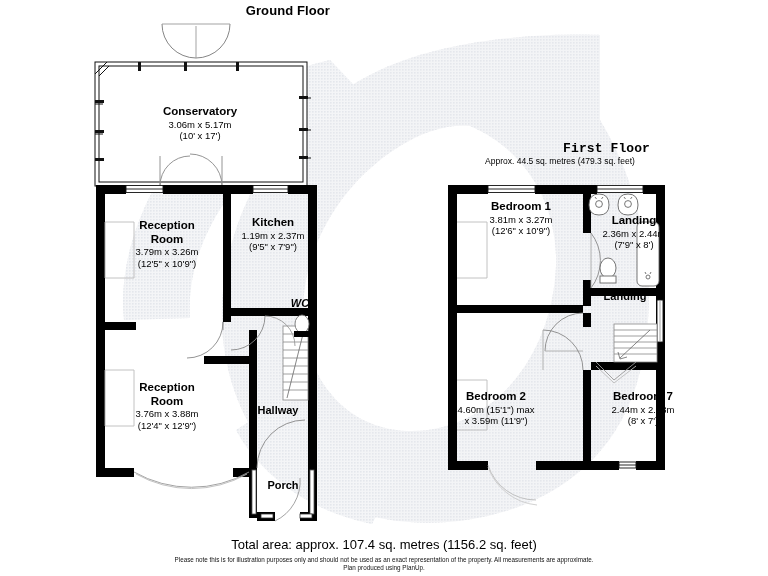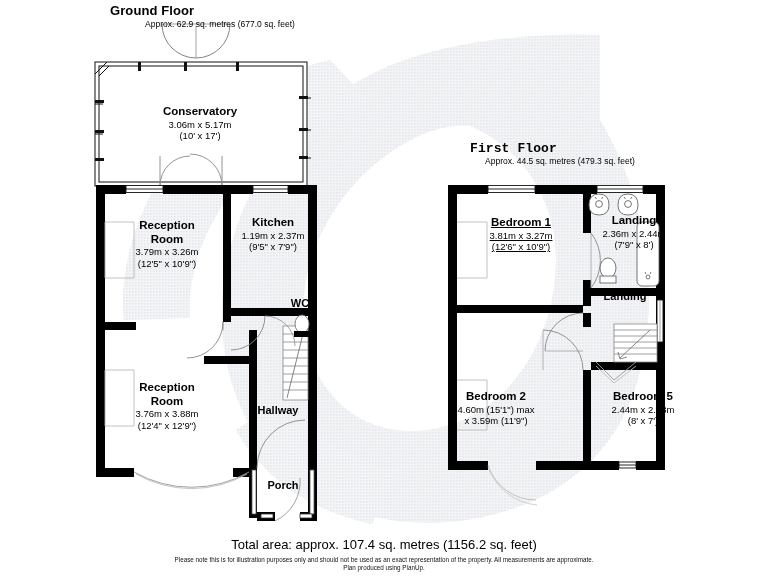--- a/index.html
+++ b/index.html
@@ -9,21 +9,21 @@
     font-family:"Liberation Sans", sans-serif;
     color:#000000;
     overflow:hidden;
     position:relative;
   }
   #stage{position:absolute;left:0;top:0;width:768px;height:576px;}
   .svg-layer{position:absolute;left:0;top:0;width:768px;height:576px;}
 
   
   .floor-title{
-    position:absolute;text-align:left;font-weight:bold;
+    position:absolute;text-align:right;font-weight:bold;
     font-size:13px;line-height:15px;letter-spacing:.1px;
   }
   .floor-sub{
     position:absolute;text-align:center;font-size:8.5px;line-height:11px;
   }
   .room{
     position:absolute;text-align:center;line-height:11.5px;
   }
   .room .rname{font-weight:bold;font-size:11.5px;line-height:13.5px;display:block;}
   .room .rdim{font-size:9.5px;line-height:11.5px;display:block;text-align:center;}
@@ -332,79 +332,78 @@
         <circle cx="648" cy="277" r="2"></circle>
         <path d="M645 272 l1 2 M651 272 l-1 2"></path>
 
         <ellipse cx="608" cy="268" rx="8" ry="10"></ellipse>
         <rect x="600" y="276" width="16" height="7"></rect>
       </g>
     </g>
   </svg>
 
   <div class="floor-title" style="left:110px;top:3px;width:220px;">Ground Floor</div>
-  <div class="floor-sub" style="left:110px;top:19px;width:220px;">Approx. 62.9 sq. metres (677.0 sq. feet)</div>
 
   <div class="room" style="left:120px;top:105px;width:160px;">
     <span class="rname">Conservatory</span>
     <span class="rdim">3.06m x 5.17m</span>
     <span class="rdim2">(10' x 17')</span>
   </div>
 
   <div class="room" style="left:106px;top:219px;width:122px;">
     <span class="rname">Reception</span>
     <span class="rname">Room</span>
     <span class="rdim">3.79m x 3.26m</span>
     <span class="rdim2">(12'5" x 10'9")</span>
   </div>
 
   <div class="room" style="left:218px;top:216px;width:110px;">
     <span class="rname">Kitchen</span>
     <span class="rdim">1.19m x 2.37m</span>
     <span class="rdim2">(9'5" x 7'9")</span>
   </div>
 
-  <div class="tiny-label" style="left:282px;top:297px;width:36px;">WC</div>
+  <div class="tiny-label" style="left:282px;top:297px;width:36px;font-style:italic;">WC</div>
 
   <div class="room" style="left:106px;top:381px;width:122px;">
     <span class="rname">Reception</span>
     <span class="rname">Room</span>
     <span class="rdim">3.76m x 3.88m</span>
     <span class="rdim2">(12'4" x 12'9")</span>
   </div>
 
   <div class="tiny-label" style="left:232px;top:404px;width:92px;">Hallway</div>
 
   <div class="tiny-label" style="left:244px;top:479px;width:78px;">Porch</div>
 
   <div class="floor-title" style="left:470px;top:141px;width:180px;font-family:Liberation Mono, monospace;">First Floor</div>
   <div class="floor-sub" style="left:470px;top:156px;width:180px;">Approx. 44.5 sq. metres (479.3 sq. feet)</div>
 
-  <div class="room" style="left:462px;top:216px;width:118px;text-decoration:underline;">
+  <div class="room" style="left:462px;top:200px;width:118px;">
     <span class="rname">Bedroom 1</span>
     <span class="rdim">3.81m x 3.27m</span>
     <span class="rdim2">(12'6" x 10'9")</span>
   </div>
 
   <div class="room" style="left:582px;top:214px;width:104px;">
     <span class="rname">Landing</span>
     <span class="rdim">2.36m x 2.44m</span>
     <span class="rdim2">(7'9" x 8')</span>
   </div>
 
   <div class="tiny-label" style="left:580px;top:290px;width:90px;">Landing</div>
 
   <div class="room" style="left:432px;top:390px;width:128px;">
     <span class="rname">Bedroom 2</span>
     <span class="rdim">4.60m (15'1") max</span>
     <span class="rdim2">x 3.59m (11'9")</span>
   </div>
 
   <div class="room" style="left:590px;top:390px;width:106px;">
-    <span class="rname">Bedroom 5</span>
+    <span class="rname">Bedroom 7</span>
     <span class="rdim">2.44m x 2.13m</span>
     <span class="rdim2">(8' x 7')</span>
   </div>
 
   <div class="total-area" style="top:537px;">Total area: approx. 107.4 sq. metres (1156.2 sq. feet)</div>
   <div class="disclaimer" style="top:556px;">Please note this is for illustration purposes only and should not be used as an exact representation of the property. All measurements are approximate.</div>
   <div class="disclaimer" style="top:564px;">Plan produced using PlanUp.</div>
 
 </div>
 

